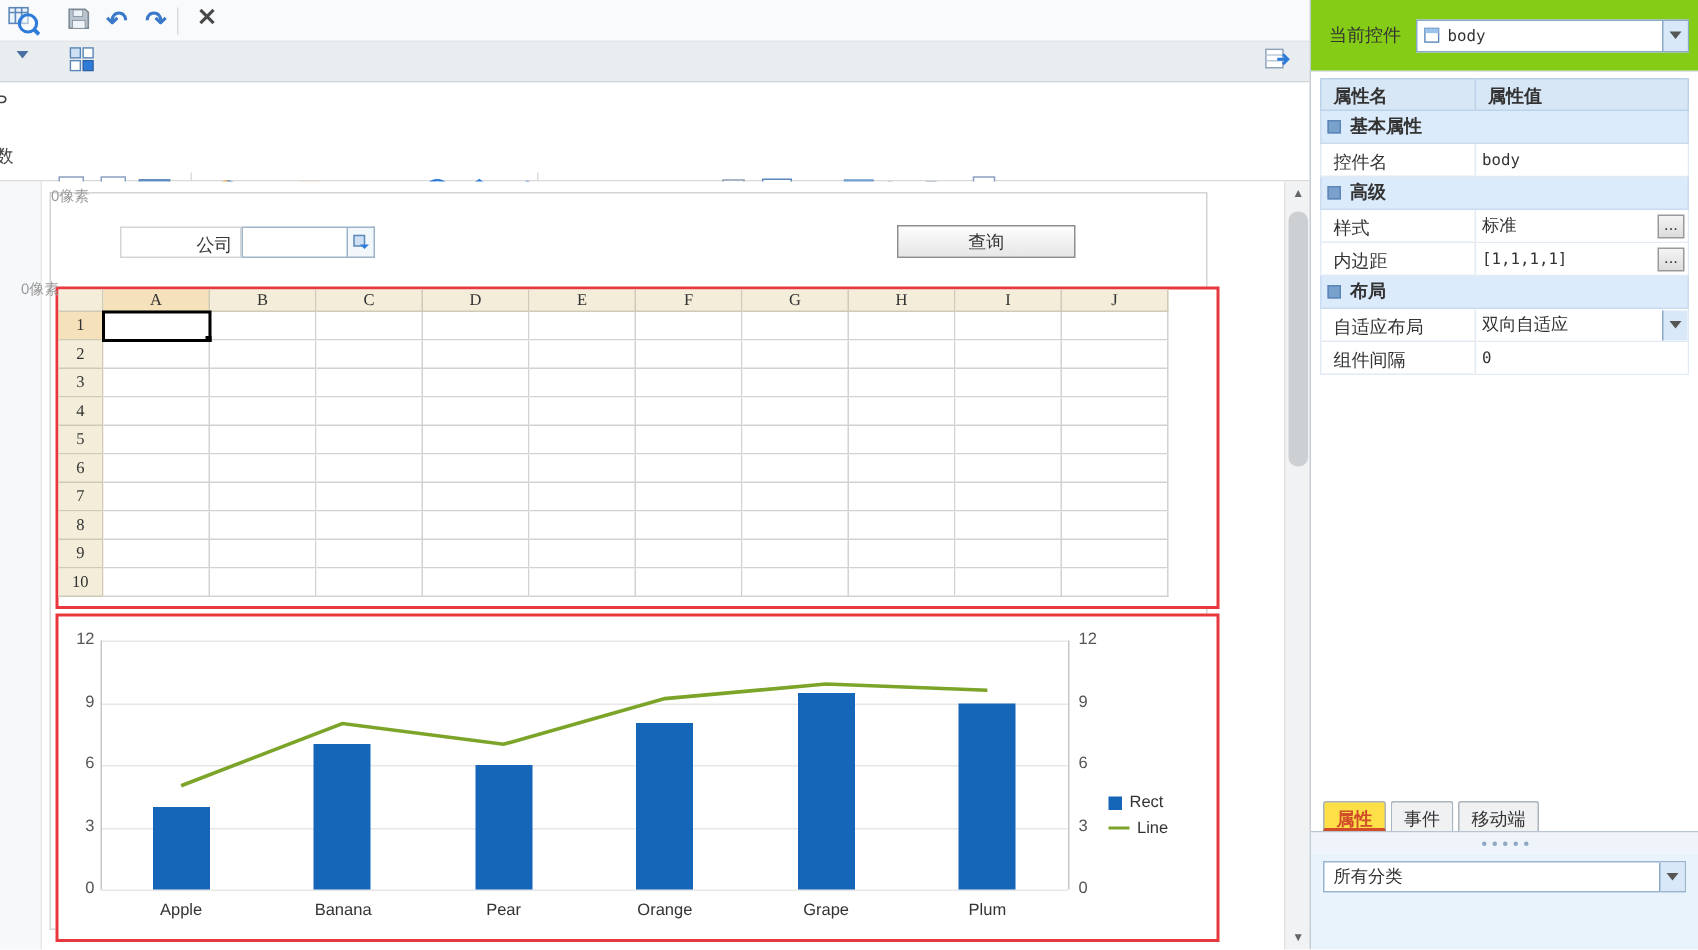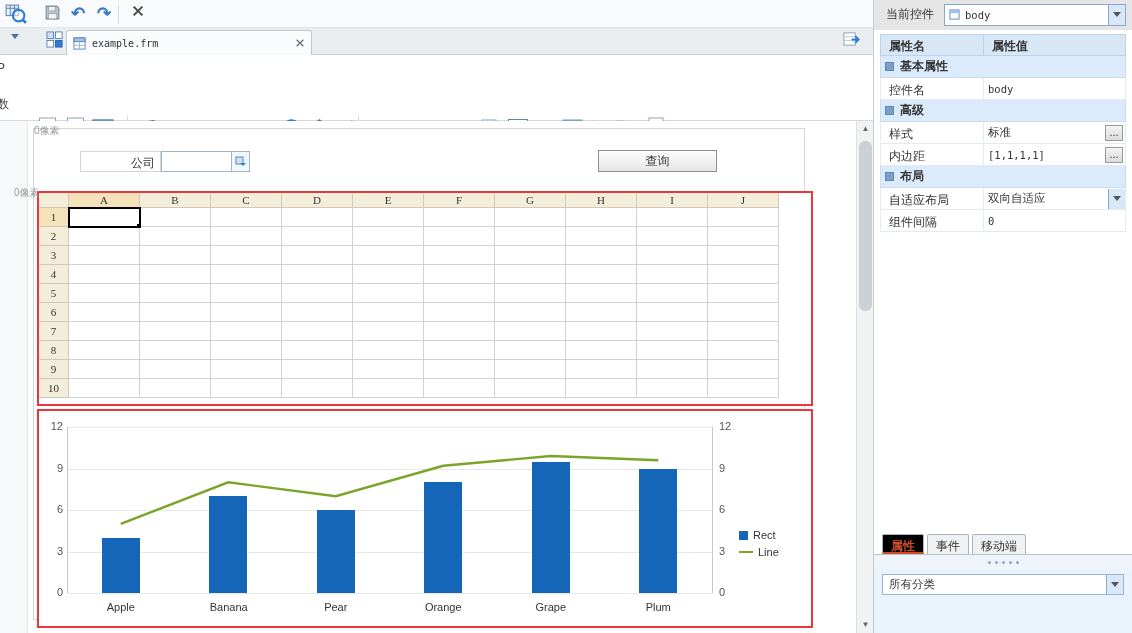--- a/index.html
+++ b/index.html
@@ -83,21 +83,21 @@
   
   #vscroll { position:absolute; left:856px; top:121px; width:17px; height:512px;
     background:#f1f2f3; border-left:1px solid #e0e0e0; }
   .sbtn { position:absolute; left:0; width:17px; height:16px; background:#f1f2f3; text-align:center;
     font-size:8px; color:#666; line-height:16px; cursor:pointer; }
   #vthumb { position:absolute; left:2px; top:20px; width:13px; height:170px; background:#cdd0d3; border-radius:6px; cursor:grab; }
 
   
   #rpanel { position:absolute; left:873px; top:0; width:259px; height:633px; background:#fff;
     border-left:1px solid #c3ccd4; display:flex; flex-direction:column; }
-  #rp-top { height:30px; background:#e5e5e5; border-bottom:1px solid #dde5ec; display:flex; align-items:center; padding:0 6px 0 12px; }
+  #rp-top { height:48px; background:#84cc16; border-bottom:1px solid #dde5ec; display:flex; align-items:center; padding:0 6px 0 12px; }
   #rp-top .lbl { margin-right:10px; }
   #cc-dd { flex:1; height:22px; border:1px solid #8aa8c8; background:#fff; display:flex; align-items:center; padding-left:4px; cursor:pointer; }
   #cc-dd .val { flex:1; font-family:"DejaVu Sans Mono",monospace; font-size:10.5px; margin-left:5px; }
   .ddbtn { width:17px; height:100%; background:#d9e8f8; border-left:1px solid #8aa8c8;
     display:flex; align-items:center; justify-content:center; cursor:pointer; }
 
   #rp-table { margin:4px 6px 0 6px; }
   .rp-hrow { display:flex; height:22px; background:#d8e7f6; border:1px solid #bcd2e8; font-weight:bold; }
   .rp-hrow .hc { padding:3px 0 0 8px; }
   .rp-hrow .hc.name { width:103px; border-right:1px solid #bcd2e8; }
@@ -112,21 +112,21 @@
   .vtext.mono { font-family:"DejaVu Sans Mono",monospace; font-size:10.5px; }
   .red-outline { border:2px solid var(--sel-red); padding:0 3px; display:inline-block; }
   .ellip { width:18px; height:16px; margin-right:2px; background:linear-gradient(#f4f4f4,#dcdcdc);
     border:1px solid #9a9a9a; text-align:center; line-height:12px; font-size:11px; cursor:pointer; }
   .rp-row .ddbtn { height:20px; margin:0; }
 
   #rp-fill { flex:1; }
   #rp-tabs { height:24px; border-bottom:1px solid #b9c4ce; padding-left:8px; display:flex; align-items:flex-end; }
   .rtab { height:20px; padding:3px 8px 0 8px; border:1px solid #aab4bd; border-bottom:none;
     background:#f0f1f2; margin-right:3px; font-size:12px; cursor:pointer; border-radius:2px 2px 0 0; }
-  .rtab.active { background:#000000; color:#d14d29; border-bottom:2px solid #d14d29; font-weight:bold; }
+  .rtab.active { background:#fde047; color:#d14d29; border-bottom:2px solid #d14d29; font-weight:bold; }
   #rp-split { height:14px; background:#eef4fa; display:flex; align-items:center; justify-content:center; gap:4px; cursor:row-resize; }
   #rp-split i { width:3px; height:3px; background:#8fa8c4; border-radius:50%; display:block; }
   #rp-library { height:64px; background:#e8f3fc; padding:5px 8px; }
   #lib-title-row { display:flex; align-items:center; height:22px; }
   #lib-title-row .t { flex:1; }
   #lib-dd { height:21px; border:1px solid #9ab5cf; background:#fff; display:flex; align-items:center; padding-left:6px; cursor:pointer; }
   #lib-dd .val { flex:1; font-size:11.5px; }
   .icbtn { width:20px; height:20px; display:flex; align-items:center; justify-content:center; cursor:pointer; }
 </style>
 </head>
@@ -161,31 +161,20 @@
 </div>
 
 <div id="tabbar">
   <div class="tbtn" style="left:44px;top:3px">
     <svg width="17" height="17" viewBox="0 0 18 18">
       <rect x="1" y="1" width="7" height="7" fill="#cfe0f5" stroke="#5b86b8"></rect>
       <rect x="10" y="1" width="7" height="7" fill="#fff" stroke="#5b86b8"></rect>
       <rect x="1" y="10" width="7" height="7" fill="#fff" stroke="#5b86b8"></rect>
       <rect x="10" y="10" width="7" height="7" fill="#2f7bd9" stroke="#2f64a8"></rect>
     </svg>
-  </div>
-  <div id="doc-tab">
-    <svg width="13" height="13" viewBox="0 0 14 14">
-      <rect x="1" y="1" width="12" height="12" fill="#fff" stroke="#5b86b8"></rect>
-      <rect x="1" y="1" width="12" height="4" fill="#9dc3ea" stroke="#5b86b8"></rect>
-      <path d="M1 9h12 M7 5v8" stroke="#9db8d4"></path>
-    </svg>
-    <span class="tab-label">example.frm</span>
-    <svg width="10" height="10" viewBox="0 0 12 12">
-        <path d="M2 2 L10 10 M10 2 L2 10" stroke="#707070" stroke-width="1.6"></path>
-      </svg>
   </div>
   <div class="tbtn" style="left:841px;top:3px">
     <svg width="17" height="17" viewBox="0 0 18 18">
       <rect x="1" y="2" width="12" height="13" fill="#fff" stroke="#8aa0b8"></rect>
       <path d="M1 6h12 M1 10h12" stroke="#b9c9da"></path>
       <path d="M9 9 L16 9 M13 5.5 L16.5 9 L13 12.5" stroke="#2f7bd9" stroke-width="2" fill="none"></path>
     </svg>
   </div>
 </div>
 

